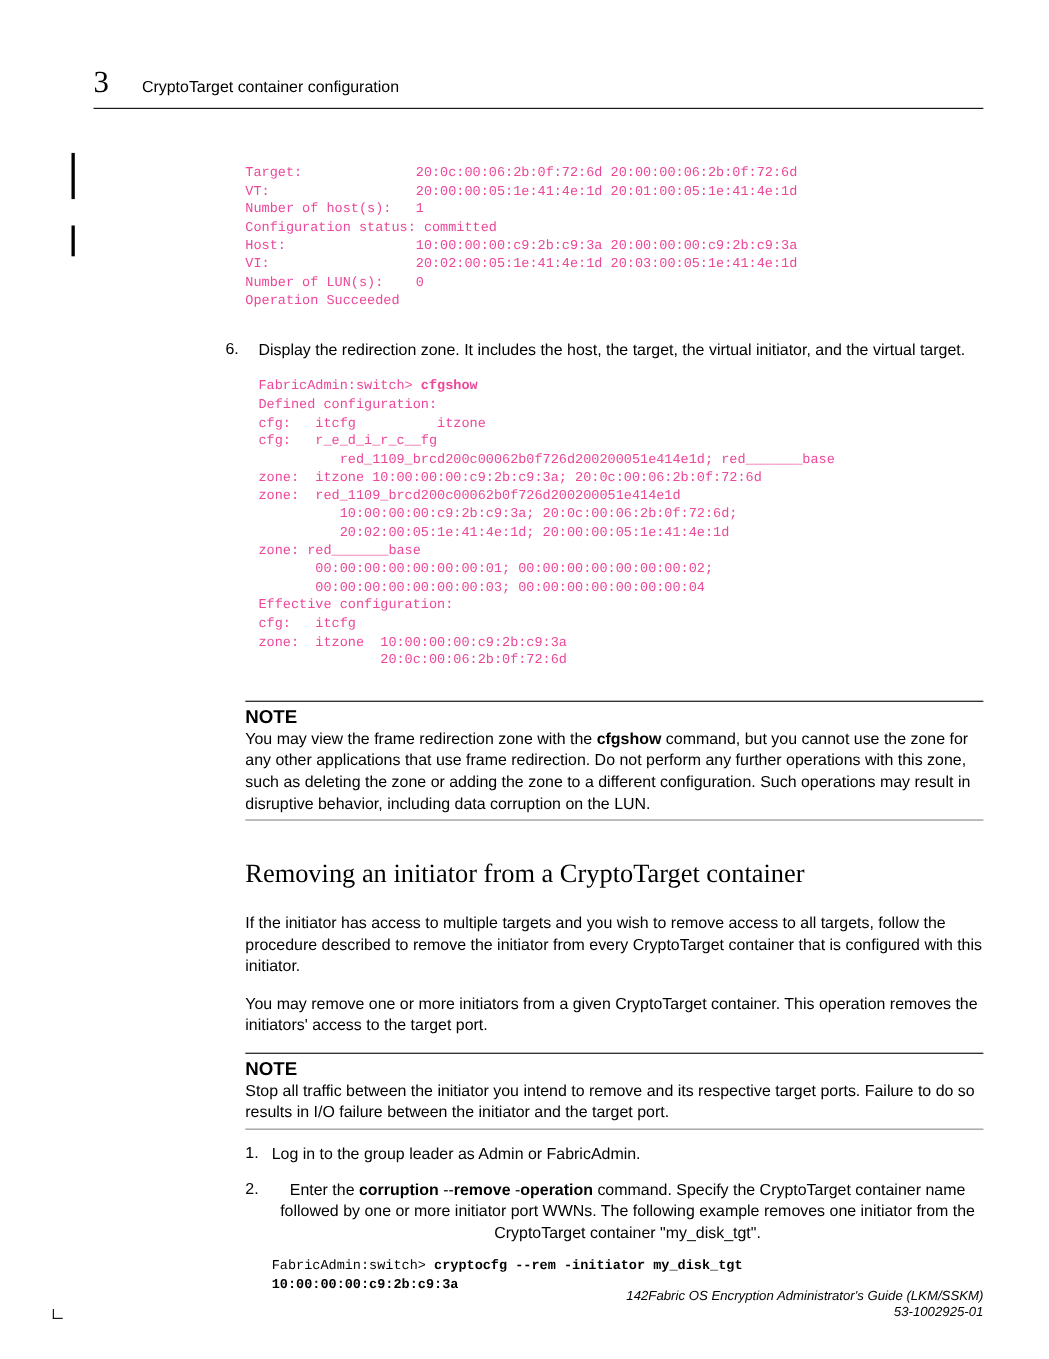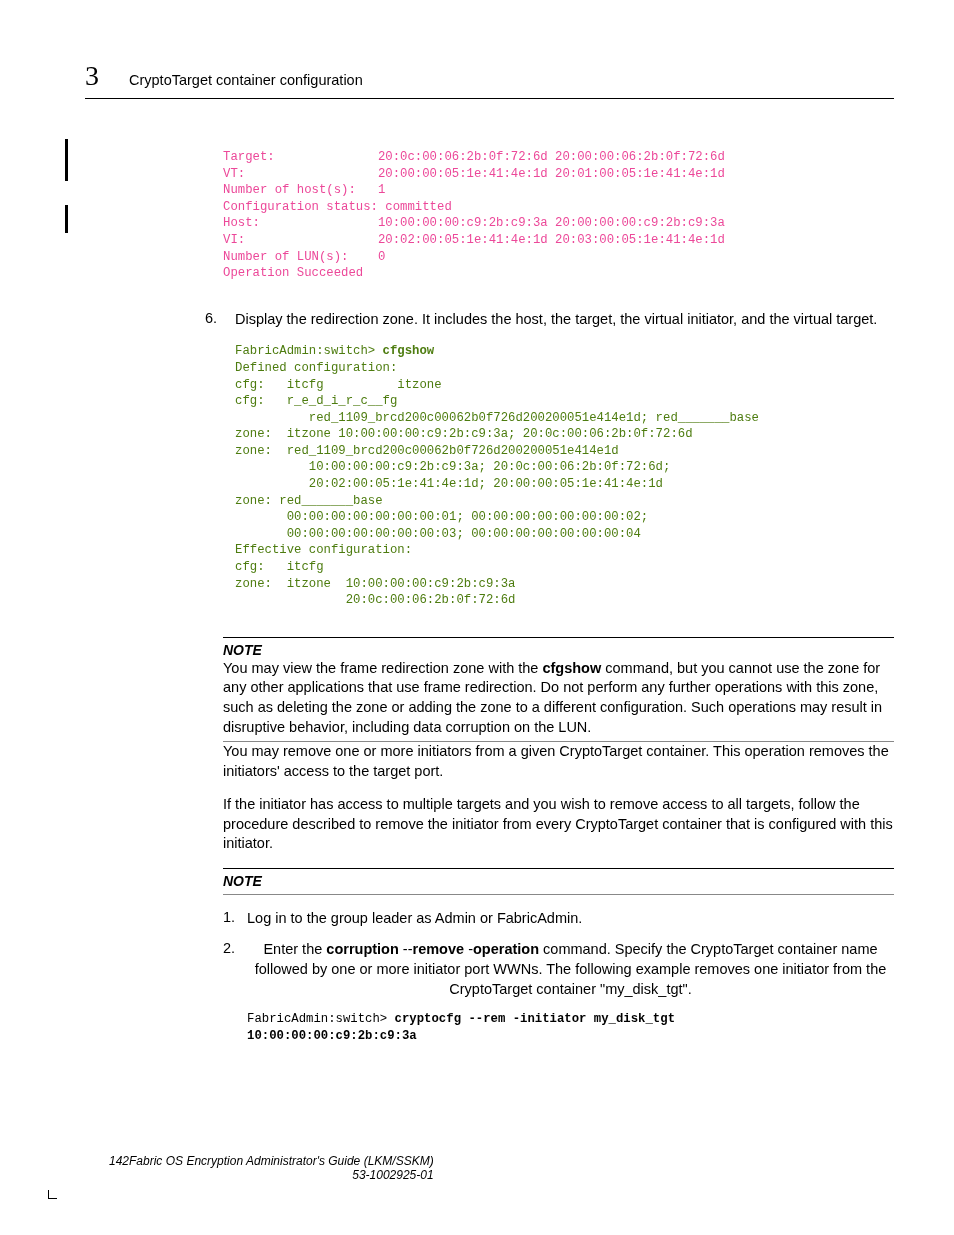--- a/index.html
+++ b/index.html
@@ -65,36 +65,35 @@
   .step-text {
     font-size: 14.5px;
     line-height: 1.35;
   }
   .code-block2 {
     font-family: 'Courier New', Courier, monospace;
     font-size: 12.3px;
     line-height: 1.35;
     white-space: pre;
     margin: 0 0 0 150px;
-    color: #4d7c0f;
+    color: #ec4899;
   }
   .note-block {
     margin-left: 138px;
     margin-top: 28px;
     border-top: 1.5px solid #000;
     border-bottom: 1px solid #888;
     padding-top: 4px;
     padding-bottom: 4px;
   }
   .note-label {
     font-weight: bold;
-    font-size: 14px;
+    font-size: 17px;
     font-family: Arial, sans-serif;
     margin-bottom: 1px;
-    font-style: italic;
   }
   .note-body {
     font-size: 14.5px;
     line-height: 1.35;
   }
   .section-heading {
     font-family: Georgia, 'Times New Roman', serif;
     font-size: 24px;
     font-weight: normal;
     margin-left: 138px;
@@ -135,25 +134,25 @@
   }
   .code-block3 {
     font-family: 'Courier New', Courier, monospace;
     font-size: 12.3px;
     line-height: 1.35;
     white-space: pre;
     margin: 8px 0 0 162px;
   }
   .footer {
     position: absolute;
-    bottom: 53px;
+    bottom: 36px;
     left: 85px;
     right: 60px;
     display: flex;
-    justify-content: flex-start;
+    justify-content: flex-end;
     font-size: 12px;
     font-style: italic;
     margin-left: 24px;
   }
   .footer-right { text-align: right; }
   b { font-weight: bold; }
   .tick {
     position: absolute;
     bottom: 36px;
     left: 48px;
@@ -204,26 +203,28 @@
 <span>Effective configuration:</span>
 <span>cfg:   itcfg</span>
 <span>zone:  itzone  10:00:00:00:c9:2b:c9:3a</span>
 <span>               20:0c:00:06:2b:0f:72:6d</span></pre>
 
   <div class="note-block">
     <div class="note-label">NOTE</div>
     <div class="note-body"><span>You may view the frame redirection zone with the </span><b>cfgshow</b><span> command, but you cannot use the zone for any other applications that use frame redirection. Do not perform any further operations with this zone, such as deleting the zone or adding the zone to a different configuration. Such operations may result in disruptive behavior, including data corruption on the LUN.</span></div>
   </div>
 
-
+  <div class="section-heading">Removing an initiator from a CryptoTarget container</div>
+
+  <div class="body-para">If the initiator has access to multiple targets and you wish to remove access to all targets, follow the procedure described to remove the initiator from every CryptoTarget container that is configured with this initiator.</div>
   <div class="body-para">You may remove one or more initiators from a given CryptoTarget container. This operation removes the initiators' access to the target port.</div>
-  <div class="body-para">If the initiator has access to multiple targets and you wish to remove access to all targets, follow the procedure described to remove the initiator from every CryptoTarget container that is configured with this initiator.</div>
 
   <div class="note-block2">
     <div class="note-label">NOTE</div>
+    <div class="note-body">Stop all traffic between the initiator you intend to remove and its respective target ports. Failure to do so results in I/O failure between the initiator and the target port.</div>
   </div>
 
   <div class="step-list">
     <div class="sl-row">
       <div class="sl-num">1.</div>
       <div class="sl-text">Log in to the group leader as Admin or FabricAdmin.</div>
     </div>
     <div class="sl-row">
       <div class="sl-num">2.</div>
       <div class="sl-text"><span>Enter the </span><b>corruption </b><span>--</span><b>remove </b><span>-</span><b>operation</b><span> command. Specify the CryptoTarget container name followed by one or more initiator port WWNs. The following example removes one initiator from the CryptoTarget container "my_disk_tgt".</span></div>

